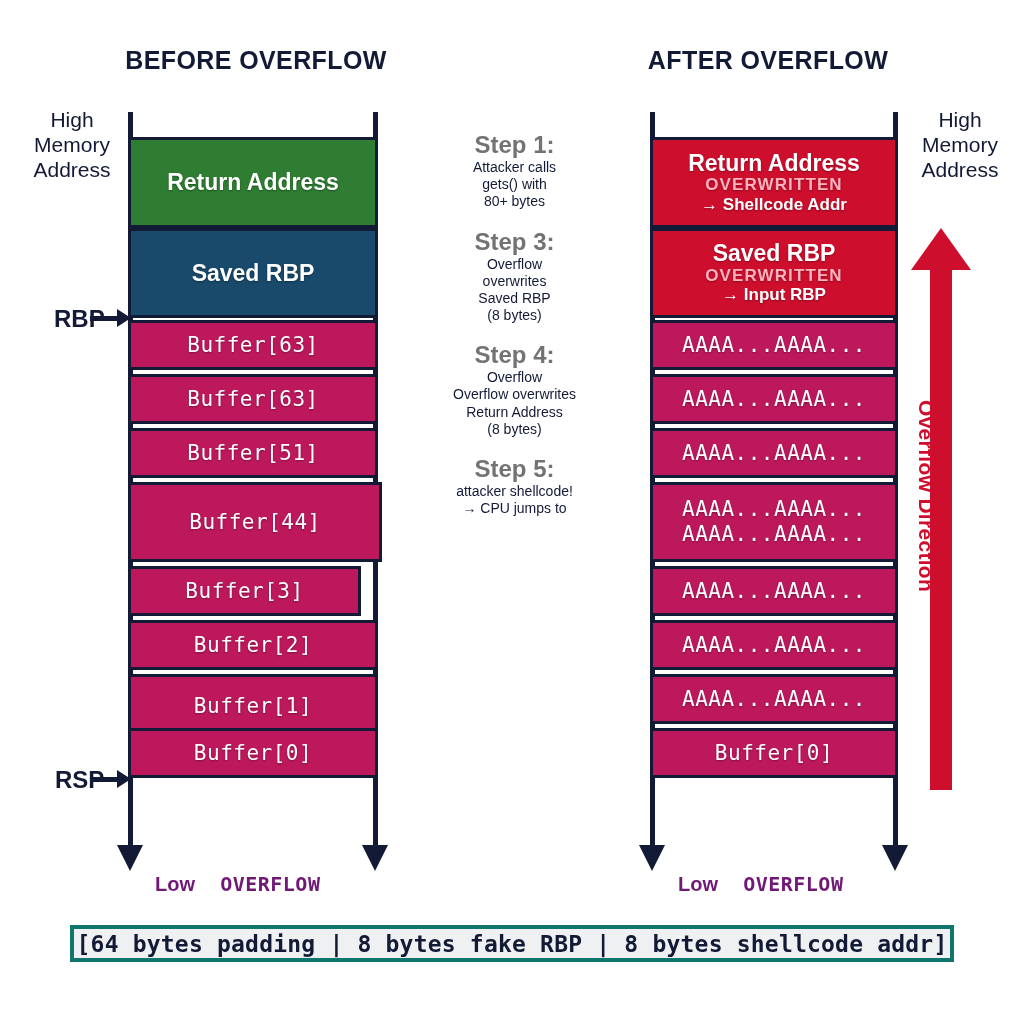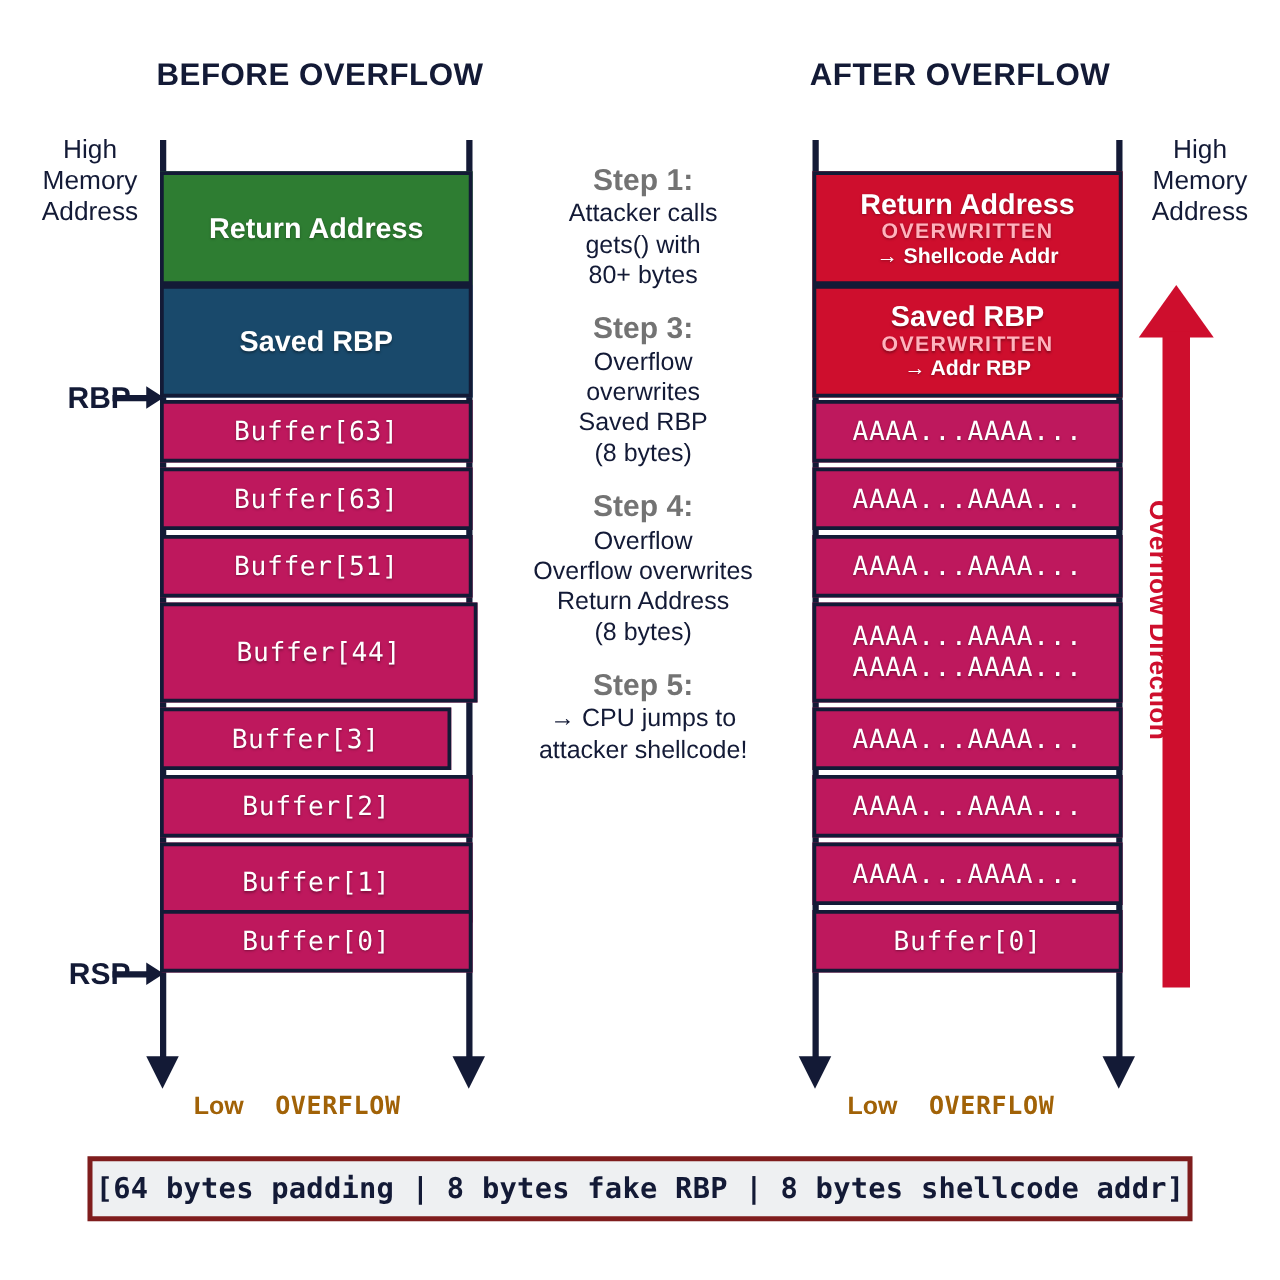--- a/index.html
+++ b/index.html
@@ -118,21 +118,21 @@
     border-top:9px solid transparent;
     border-bottom:9px solid transparent;
     border-left:14px solid #131a36;
   }
 
   
   .axis-foot{
     position:absolute;
     font-size:20px;
     font-weight:bold;
-    color:#a16207;
+    color:#701a75;
     white-space:nowrap;
   }
   .axis-foot .low{font-family:"Liberation Sans",sans-serif;}
   .axis-foot .ovf{
     font-family:"DejaVu Sans Mono","Liberation Mono",monospace;
     letter-spacing:.5px;
   }
 
   
   #steps{
@@ -142,21 +142,21 @@
     text-align:center;
   }
   .step{margin-bottom:16px;}
   .step .hd{
     font-size:24px;
     font-weight:bold;
     line-height:1.22;
     color:#737373;
   }
   .step .bd{
-    font-size:20px;
+    font-size:14px;
     line-height:1.22;
     color:#131a36;
   }
   .step .bd.wide{white-space:nowrap;}
 
   
   #ovf-arrow-shaft{
     position:absolute;
     left:930px;top:265px;
     width:22px;height:525px;
@@ -179,23 +179,23 @@
     white-space:nowrap;
     transform:rotate(90deg);
     transform-origin:left top;
     letter-spacing:.3px;
   }
 
   
   #payload{
     position:absolute;
     left:70px;top:925px;
-    width:884px;height:52px;
+    width:884px;height:37px;
     box-sizing:border-box;
-    border:4px solid #7f1d1d;
+    border:4px solid #0f766e;
     background:#eef0f2;
     display:flex;align-items:center;justify-content:center;
     font-family:"DejaVu Sans Mono","Liberation Mono",monospace;
     font-size:23px;
     font-weight:bold;
     color:#131a36;
     letter-spacing:.2px;
     white-space:nowrap;
   }
 </style>
@@ -295,22 +295,22 @@
     <div class="step">
       <div class="hd">Step 4:</div>
       <div class="bd">Overflow</div>
       <div class="bd wide">Overflow overwrites</div>
       <div class="bd wide">Return Address</div>
       <div class="bd">(8 bytes)</div>
     </div>
 
     <div class="step">
       <div class="hd">Step 5:</div>
+      <div class="bd wide">attacker shellcode!</div>
       <div class="bd wide">→ CPU jumps to</div>
-      <div class="bd wide">attacker shellcode!</div>
     </div>
   </div>
 
   <div>
 
     <div class="rail" style="left:650px;top:112px;height:740px;"></div>
     <div class="rail-head" style="left:639px;top:845px;"></div>
 
     <div class="rail" style="left:893px;top:112px;height:740px;"></div>
     <div class="rail-head" style="left:882px;top:845px;"></div>
@@ -323,21 +323,21 @@
 
     <div class="cell red" style="left:650px;top:137px;width:248px;height:91px;">
       <span class="big">Return Address</span>
       <span class="ow">OVERWRITTEN</span>
       <span class="sub">→ Shellcode Addr</span>
     </div>
 
     <div class="cell red" style="left:650px;top:228px;width:248px;height:90px;">
       <span class="big">Saved RBP</span>
       <span class="ow">OVERWRITTEN</span>
-      <span class="sub">→ Addr RBP</span>
+      <span class="sub">→ Input RBP</span>
     </div>
 
     <div class="cell teal" style="left:650px;top:320px;width:248px;height:50px;">
       <span class="mono">AAAA...AAAA...</span>
     </div>
 
     <div class="cell teal" style="left:650px;top:374px;width:248px;height:50px;">
       <span class="mono">AAAA...AAAA...</span>
     </div>
 

